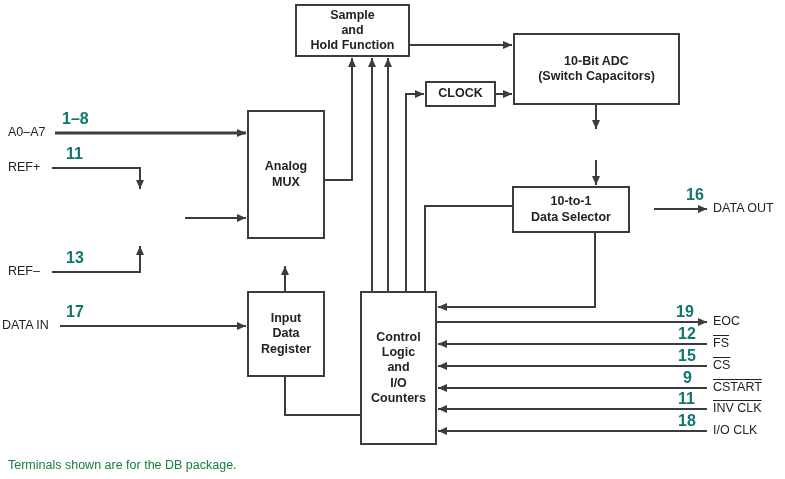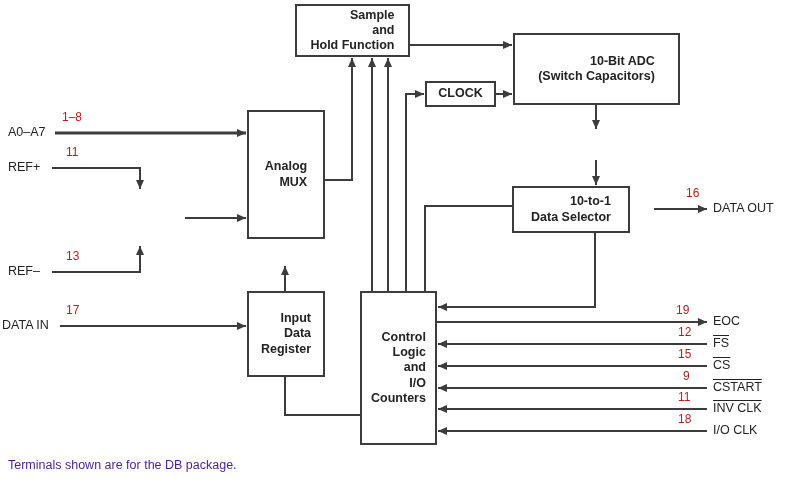--- a/index.html
+++ b/index.html
@@ -6,33 +6,33 @@
   .stage {
     position: relative; width: 785px; height: 479px; background: #ffffff;
     font-family: "Liberation Sans", sans-serif; color: #232323; overflow: hidden;
   }
   .wires { position: absolute; left: 0; top: 0; }
   .block {
     position: absolute; box-sizing: border-box; border: 2px solid #3c3c3c;
     background: #ffffff; display: flex; align-items: center; justify-content: center;
   }
   .block span {
-    white-space: pre-line; text-align: right; font-weight: bold;
+    white-space: pre-line; text-align: center; font-weight: bold;
     font-size: 12.5px; line-height: 1.22; color: #232323;
   }
   .lbl {
     position: absolute; font-weight: normal; font-size: 12.5px; line-height: 1;
     color: #232323; white-space: nowrap;
   }
   .pin {
-    position: absolute; font-weight: normal; font-size: 12px; line-height: 1;
-    color: #b91c1c; white-space: nowrap;
+    position: absolute; font-weight: bold; font-size: 16px; line-height: 1;
+    color: #0f766e; white-space: nowrap;
   }
   .lbl[data-ol="true"] { text-decoration: overline; }
-  .note { position: absolute; font-size: 12.5px; color: #4c1d95; white-space: nowrap; }
+  .note { position: absolute; font-size: 12.5px; color: #15803d; white-space: nowrap; }
 </style>
 </head>
 <body>
 
 <div class="stage">
 
   <svg class="wires" width="785" height="479" viewBox="0 0 785 479">
     <defs>
       <marker id="arr" markerWidth="10" markerHeight="9" refX="9" refY="4" orient="auto" markerUnits="userSpaceOnUse">
         <path d="M0,0 L9,4 L0,8 Z" fill="#3c3c3c"></path>

